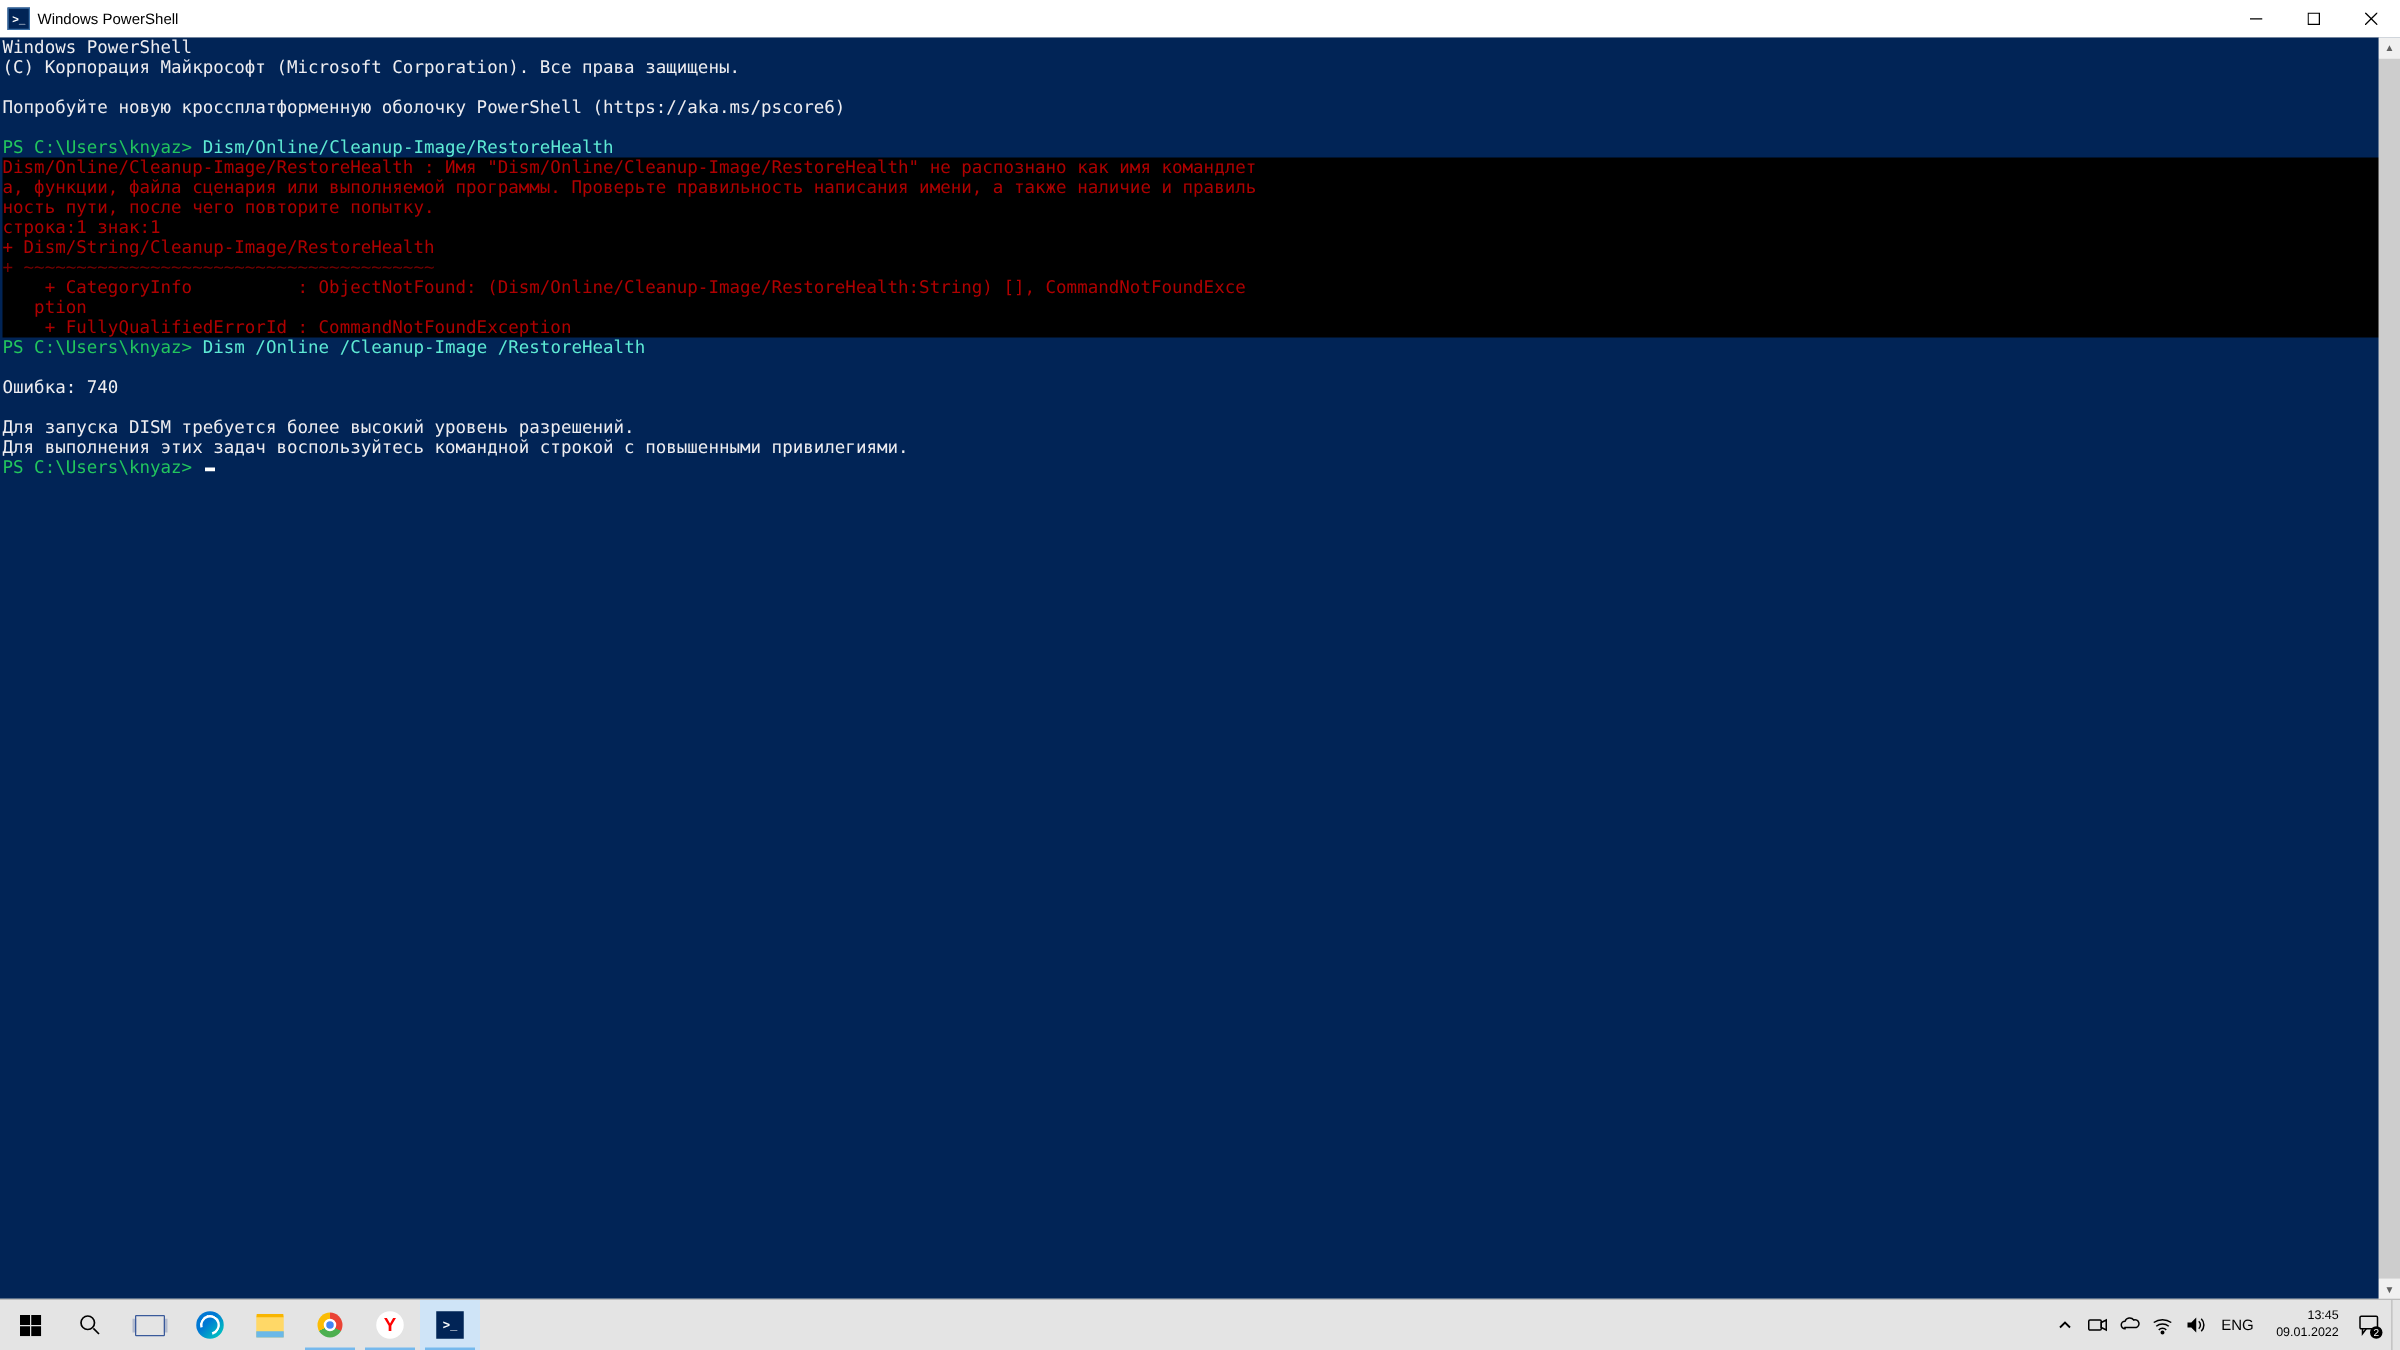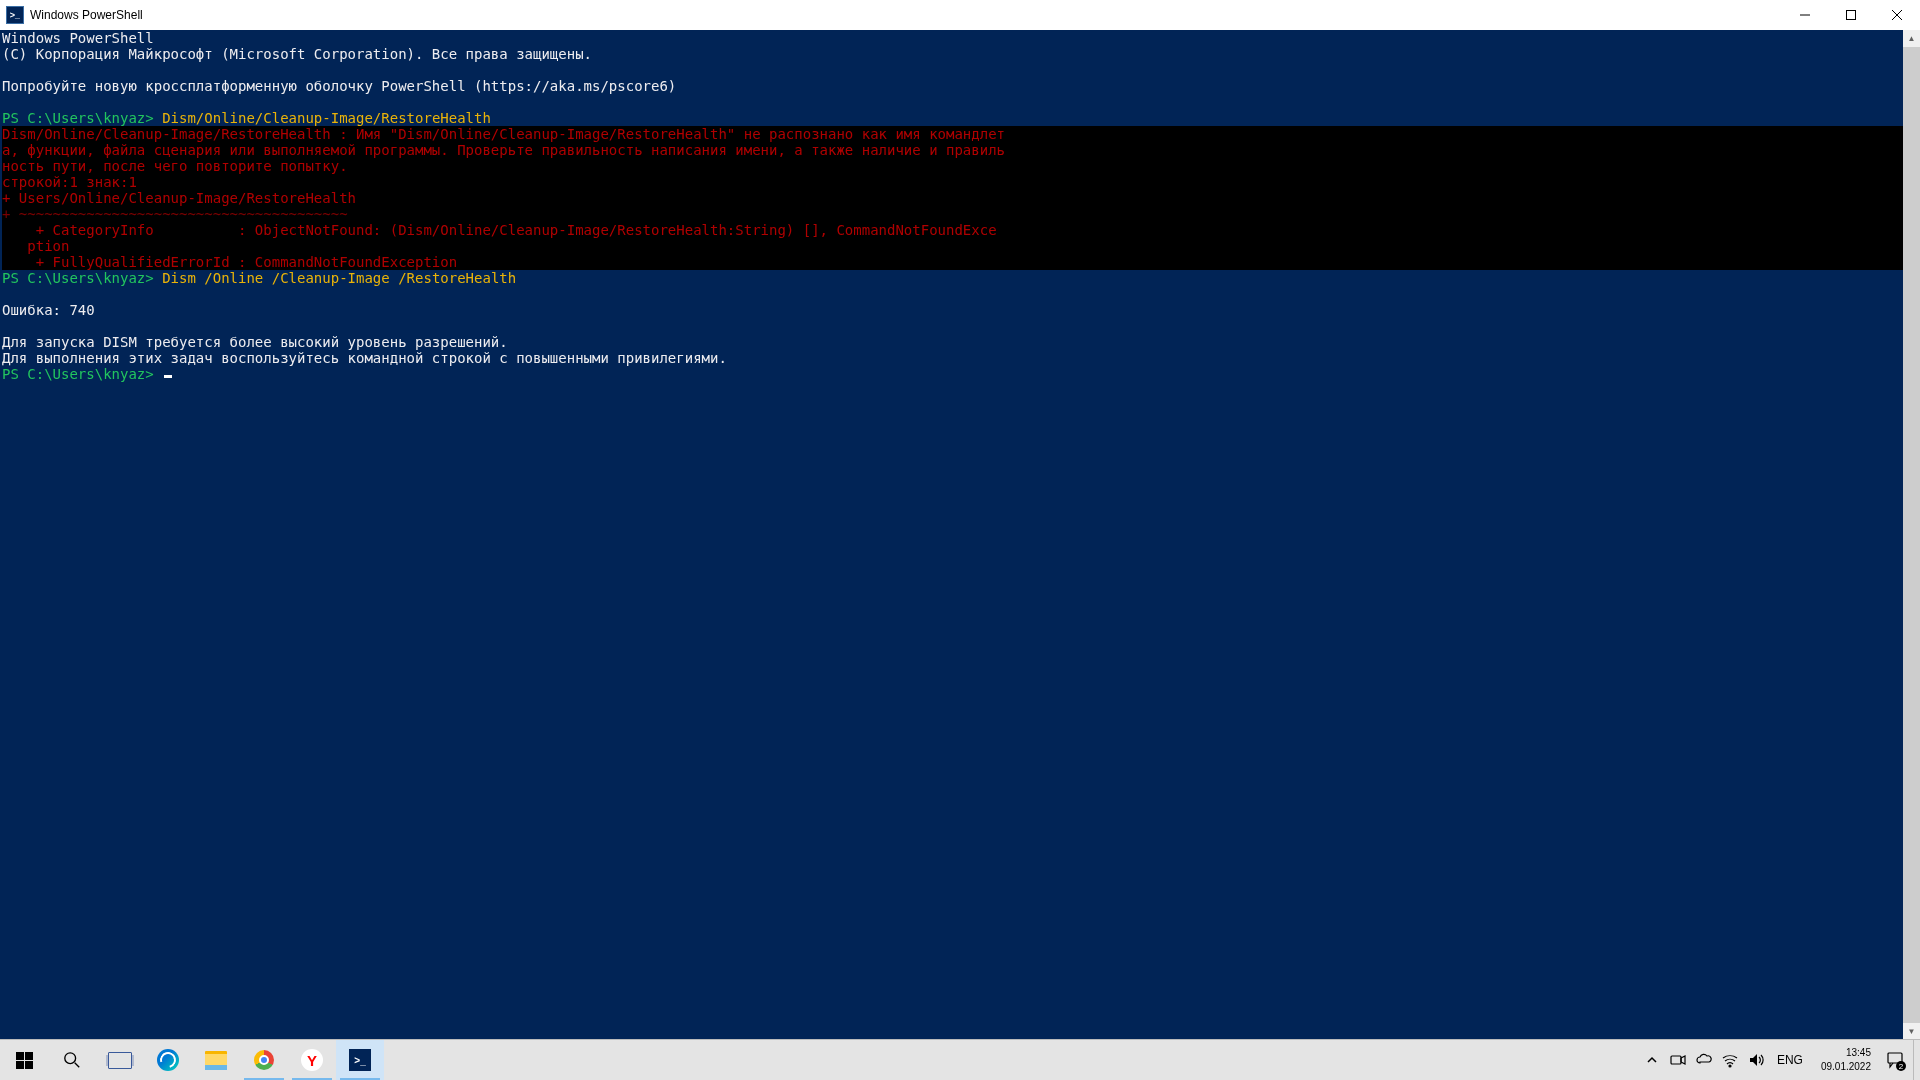--- a/index.html
+++ b/index.html
@@ -9,21 +9,21 @@
   .ps-icon{width:16px;height:16px;background:#012456;color:#fff;font-size:9px;font-weight:bold;display:flex;align-items:center;justify-content:center;border:1px solid #3a6ea5}
   .title-text{font-size:12px;color:#000}
   .win-controls{display:flex}
   .win-btn{width:46px;height:30px;display:flex;align-items:center;justify-content:center;color:#000;font-size:10px}
   .win-btn svg{width:10px;height:10px}
   
   .terminal{position:absolute;top:30px;left:0;right:0;bottom:40px;background:#012456;font-family:Consolas,"Lucida Console",monospace;font-size:14px;line-height:16px;color:#eeedf0;white-space:pre;overflow:hidden;padding:0 2px}
   .err-block{background:#000;color:#b00000;display:block}
   .err-dark{color:#7a0000}
   .prompt{color:#22c55e}
-  .cmd{color:#eab308}
+  .cmd{color:#5eead4}
   .cursor{display:inline-block;width:8px;height:3px;background:#fff;vertical-align:baseline;margin-bottom:1px;margin-left:2px}
   
   .scrollbar{position:absolute;top:30px;right:0;width:17px;bottom:40px;background:#f0f0f0}
   .scroll-btn{width:17px;height:17px;background:#f0f0f0;display:flex;align-items:center;justify-content:center;color:#606060;font-size:8px}
   .scroll-thumb{position:absolute;top:17px;width:17px;height:calc(100% - 34px);background:#cdcdcd}
   .scroll-btn.bottom{position:absolute;bottom:0}
   
   .taskbar{position:absolute;bottom:0;left:0;right:0;height:40px;background:#e4e4e4;display:flex;align-items:center;justify-content:space-between;border-top:1px solid #bbb}
   .taskbar-left{display:flex;align-items:center;height:100%}
   .task-item{width:48px;height:40px;display:flex;align-items:center;justify-content:center;position:relative}
@@ -82,22 +82,22 @@
 
 <div class="terminal"><span>Windows PowerShell</span>
 <span>(C) Корпорация Майкрософт (Microsoft Corporation). Все права защищены.</span>
 
 <span>Попробуйте новую кроссплатформенную оболочку PowerShell (https://aka.ms/pscore6)</span>
 
 <span class="prompt">PS C:\Users\knyaz&gt; </span><span class="cmd">Dism/Online/Cleanup-Image/RestoreHealth</span>
 <span class="err-block"><span>Dism/Online/Cleanup-Image/RestoreHealth : Имя "Dism/Online/Cleanup-Image/RestoreHealth" не распознано как имя командлет</span>
 <span>а, функции, файла сценария или выполняемой программы. Проверьте правильность написания имени, а также наличие и правиль</span>
 <span>ность пути, после чего повторите попытку.</span>
-<span>строкой:1 знак:1</span>
-<span>+ Users/Online/Cleanup-Image/RestoreHealth</span>
+<span>строка:1 знак:1</span>
+<span>+ Dism/String/Cleanup-Image/RestoreHealth</span>
 <span class="err-dark">+ ~~~~~~~~~~~~~~~~~~~~~~~~~~~~~~~~~~~~~~~</span>
 <span>    + CategoryInfo          : ObjectNotFound: (Dism/Online/Cleanup-Image/RestoreHealth:String) [], CommandNotFoundExce</span>
 <span>   ption</span>
 <span>    + FullyQualifiedErrorId : CommandNotFoundException</span>
 </span><span class="prompt">PS C:\Users\knyaz&gt; </span><span class="cmd">Dism /Online /Cleanup-Image /RestoreHealth</span>
 
 <span>Ошибка: 740</span>
 
 <span>Для запуска DISM требуется более высокий уровень разрешений.</span>
 <span>Для выполнения этих задач воспользуйтесь командной строкой с повышенными привилегиями.</span>

